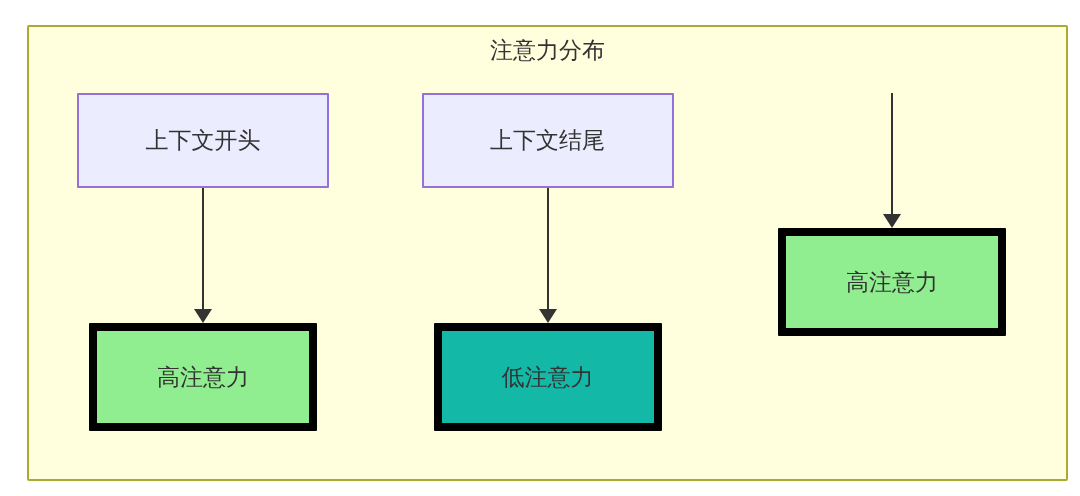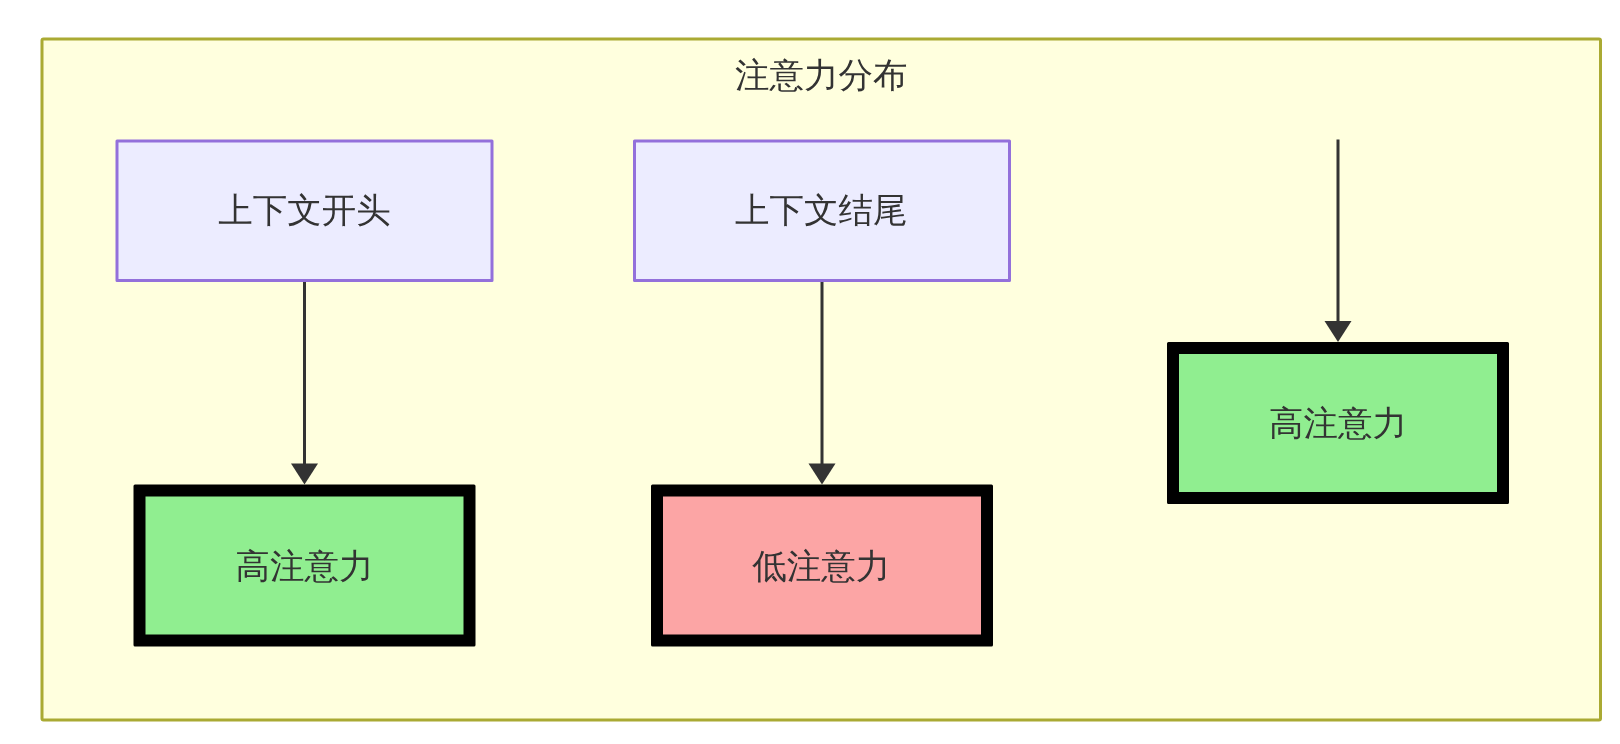--- a/index.html
+++ b/index.html
@@ -71,21 +71,21 @@
     border-radius: 1px;
   }
   .node-bottom {
     width: 228px;
     height: 108px;
     border: 8px solid #000000;
     border-radius: 1px;
     justify-content: center;
   }
   .node-bottom[data-type="high"] { background: #90ee90; }
-  .node-bottom[data-type="low"]  { background: #fca5a5; }
+  .node-bottom[data-type="low"]  { background: #14b8a6; }
   .edge {
     display: flex;
     flex-direction: column;
     align-items: center;
     height: 135px;
   }
   .edge-line {
     width: 2px;
     flex: 1 1 auto;
     background: #333333;

